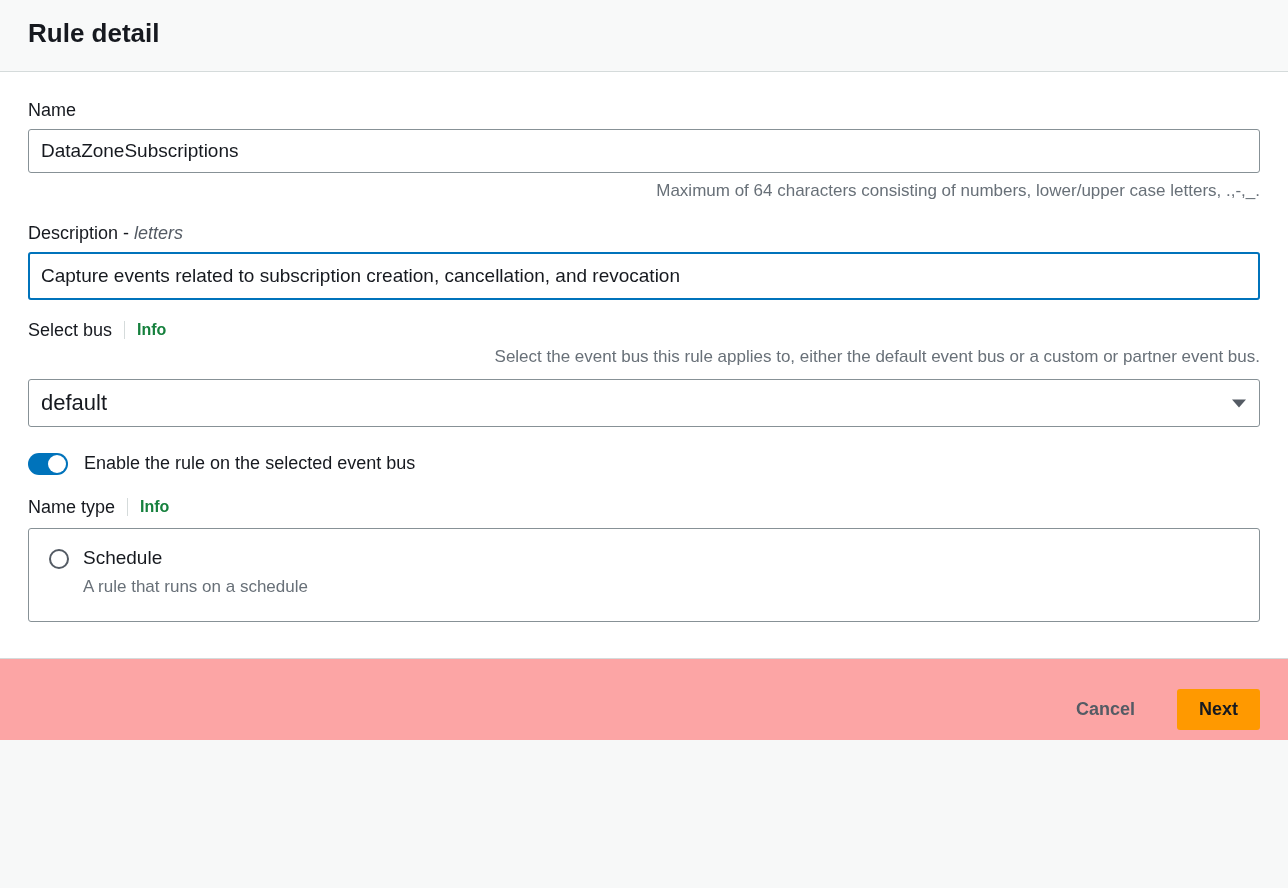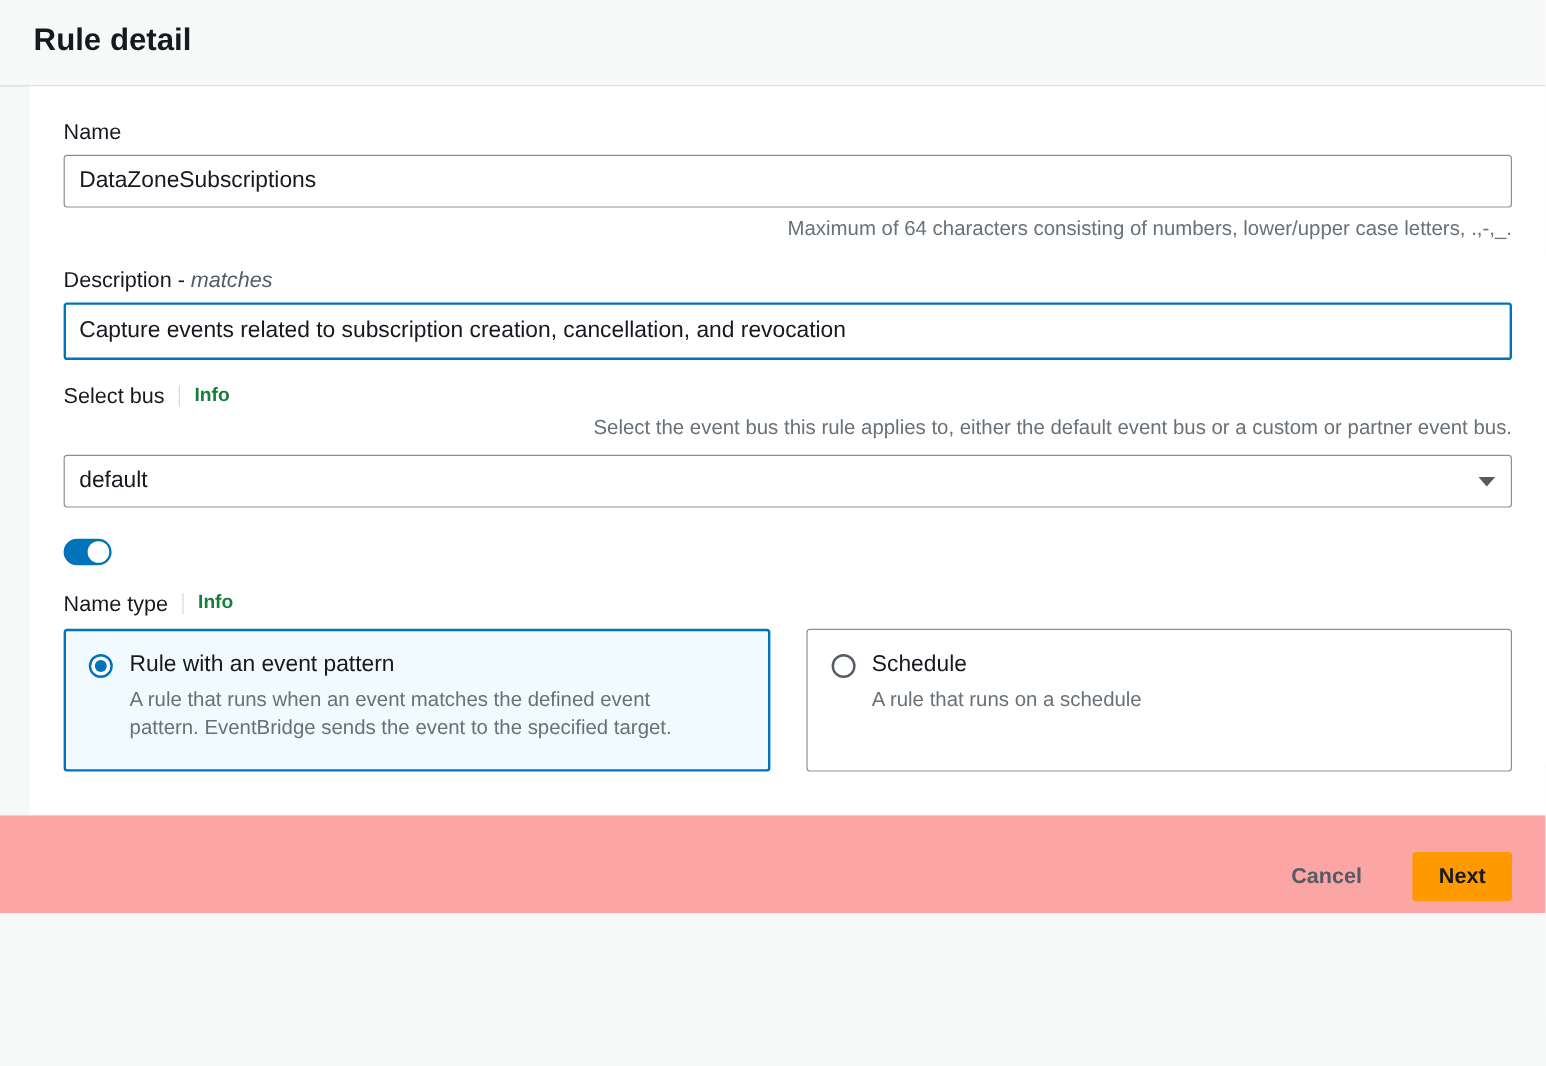--- a/index.html
+++ b/index.html
@@ -16,21 +16,20 @@
     background: #f8f9f9;
   }
   .panel-header h1 {
     margin: 0;
     font-size: 26px;
     font-weight: 700;
   }
   .panel-body {
     background: #fff;
     padding: 28px 28px 36px 28px;
-    margin-left: 25px;
   }
   .field { margin-bottom: 20px; }
   .label {
     font-size: 18px;
     color: #16191f;
     margin-bottom: 8px;
   }
   .optional { font-style: italic; color: #545b64; }
   .helper {
     font-size: 17px;
@@ -58,21 +57,21 @@
   .vsep { width: 1px; height: 18px; background: #d5dbdb; }
   .info-link {
     color: #15803d;
     font-weight: 700;
     font-size: 16px;
     cursor: pointer;
   }
   .select-wrap { position: relative; }
   .select {
     width: 100%;
-    font-size: 19px;
+    font-size: 22px;
     padding: 10px 40px 10px 12px;
     border: 1px solid #879196;
     border-radius: 3px;
     background: #fff;
     cursor: pointer;
   }
   .caret-icon {
     position: absolute;
     right: 14px;
     top: 50%;
@@ -147,21 +146,21 @@
 <div class="panel-body">
 
   <div class="field">
     <div class="label">Name</div>
     <input type="text" class="txt" value="DataZoneSubscriptions" style="">
     <div class="helper">Maximum of 64 characters consisting of numbers, lower/upper case letters, .,-,_.</div>
   </div>
 
   <div class="field">
     <div class="label">
-      <span>Description - </span><span class="optional">matches</span>
+      <span>Description - </span><span class="optional">letters</span>
     </div>
     <input type="text" class="txt focused" value="Capture events related to subscription creation, cancellation, and revocation" style="">
   </div>
 
   <div class="field">
     <div class="label-row">
       <span class="label" style="margin-bottom:0">Select bus</span>
       <span class="vsep"></span>
       <span class="info-link">Info</span>
     </div>
@@ -175,38 +174,30 @@
             <polygon points="0,1 14,1 7,9" fill="#545b64"></polygon>
           </svg>
       </span>
     </div>
   </div>
 
   <div class="toggle-row">
     <div class="toggle">
       <div class="knob"></div>
     </div>
+    <span>Enable the rule on the selected event bus</span>
   </div>
 
   <div class="field" style="margin-bottom:0">
     <div class="label-row">
       <span class="label" style="margin-bottom:0">Name type</span>
       <span class="vsep"></span>
       <span class="info-link">Info</span>
     </div>
     <div class="radio-grid">
-      <div class="radio-card selected">
-        <div class="radio-outer">
-            <div class="radio-inner"></div>
-          </div>
-        <div>
-          <div class="radio-title">Rule with an event pattern</div>
-          <div class="radio-desc">A rule that runs when an event matches the defined event pattern. EventBridge sends the event to the specified target.</div>
-        </div>
-      </div>
       <div class="radio-card">
         <div class="radio-outer"></div>
         <div>
           <div class="radio-title">Schedule</div>
           <div class="radio-desc">A rule that runs on a schedule</div>
         </div>
       </div>
     </div>
   </div>
 

